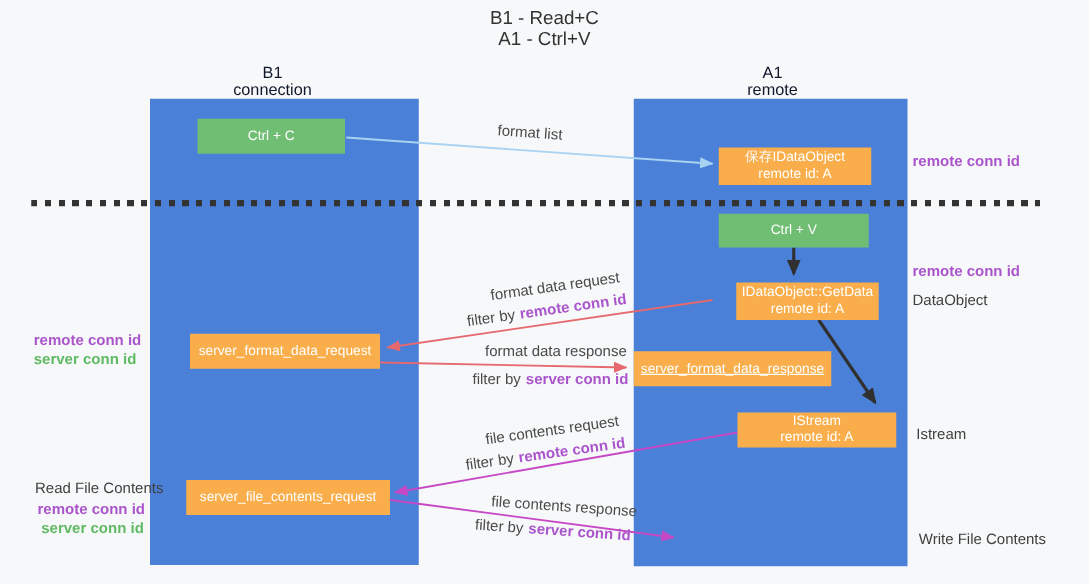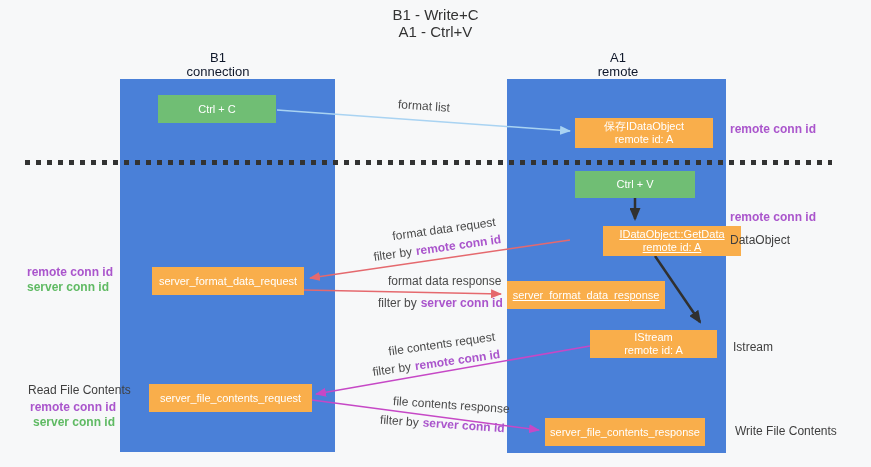--- a/index.html
+++ b/index.html
@@ -29,21 +29,21 @@
   .rot-neg { transform:rotate(-8deg); }
   .rot-pos { transform:rotate(4deg); }
   .fprefix { margin-right:4px; }
 </style>
 </head>
 <body>
 
 <div class="canvas" style="background: rgb(247, 248, 249);">
 
   <div class="title">
-    <div>B1 - Write+C</div>
+    <div>B1 - Read+C</div>
     <div>A1 - Ctrl+V</div>
   </div>
 
   <div class="col-header" style="left:157px;top:51px;width:122px">
     <div>B1</div>
     <div>connection</div>
   </div>
   <div class="col-header" style="left:557px;top:51px;width:122px">
     <div>A1</div>
     <div>remote</div>
@@ -75,30 +75,30 @@
     <line x1="570" y1="240" x2="310" y2="278" stroke-width="1.5" marker-end="url(#m-red)" stroke="#e5696e"></line>
     <line x1="304" y1="290" x2="501" y2="294" stroke-width="1.5" marker-end="url(#m-red)" stroke="#e5696e"></line>
     <line x1="590" y1="346" x2="316" y2="394" stroke-width="1.5" marker-end="url(#m-mag)" stroke="#c648c6"></line>
     <line x1="312" y1="400" x2="539" y2="430" stroke-width="1.5" marker-end="url(#m-mag)" stroke="#c648c6"></line>
   </svg>
 
   <div class="node" style="left: 158px; top: 95px; width: 118px; height: 28px; background: rgb(112, 190, 116);">
     <div class="l">Ctrl + C</div>
   </div>
 
-  <div class="node" style="left: 575px; top: 118px; width: 138px; height: 30px; background: rgb(249, 174, 75);">
+  <div class="node" style="left: 575px; top: 118px; width: 122px; height: 30px; background: rgb(249, 174, 75);">
     <div class="l">保存IDataObject</div>
     <div class="l">remote id: A</div>
   </div>
 
   <div class="node" style="left: 575px; top: 171px; width: 120px; height: 27px; background: rgb(112, 190, 116);">
     <div class="l">Ctrl + V</div>
   </div>
 
-  <div class="node" style="left: 603px; top: 226px; width: 138px; height: 30px; background: rgb(249, 174, 75); text-decoration: underline;">
+  <div class="node" style="left: 589px; top: 226px; width: 114px; height: 30px; background: rgb(249, 174, 75);">
     <div class="l">IDataObject::GetData</div>
     <div class="l">remote id: A</div>
   </div>
 
   <div class="node" style="left: 152px; top: 267px; width: 152px; height: 28px; background: rgb(249, 174, 75);">
     <div class="l">server_format_data_request</div>
   </div>
 
   <div class="node" style="left: 507px; top: 281px; width: 158px; height: 28px; background: rgb(249, 174, 75); text-decoration: underline;">
     <div class="l">server_format_data_response</div>
@@ -106,23 +106,20 @@
 
   <div class="node" style="left: 590px; top: 330px; width: 127px; height: 28px; background: rgb(249, 174, 75);">
     <div class="l">IStream</div>
     <div class="l">remote id: A</div>
   </div>
 
   <div class="node" style="left: 149px; top: 384px; width: 163px; height: 28px; background: rgb(249, 174, 75);">
     <div class="l">server_file_contents_request</div>
   </div>
 
-  <div class="node" style="left: 545px; top: 418px; width: 160px; height: 28px; background: rgb(249, 174, 75);">
-    <div class="l">server_file_contents_response</div>
-  </div>
 
   <div class="slabel bold" style="left: 730px; top: 122px; color: rgb(170, 85, 204);">remote conn id</div>
   <div class="slabel bold" style="left: 730px; top: 210px; color: rgb(170, 85, 204);">remote conn id</div>
   <div class="slabel" style="left:730px;top:233px">DataObject</div>
   <div class="slabel" style="left:733px;top:340px">Istream</div>
   <div class="slabel" style="left:735px;top:424px">Write File Contents</div>
 
   <div class="slabel bold" style="left: 27px; top: 265px; color: rgb(170, 85, 204);">remote conn id</div>
   <div class="slabel bold" style="left: 27px; top: 280px; color: rgb(95, 186, 99);">server conn id</div>
   <div class="slabel" style="left:28px;top:383px">Read File Contents</div>

